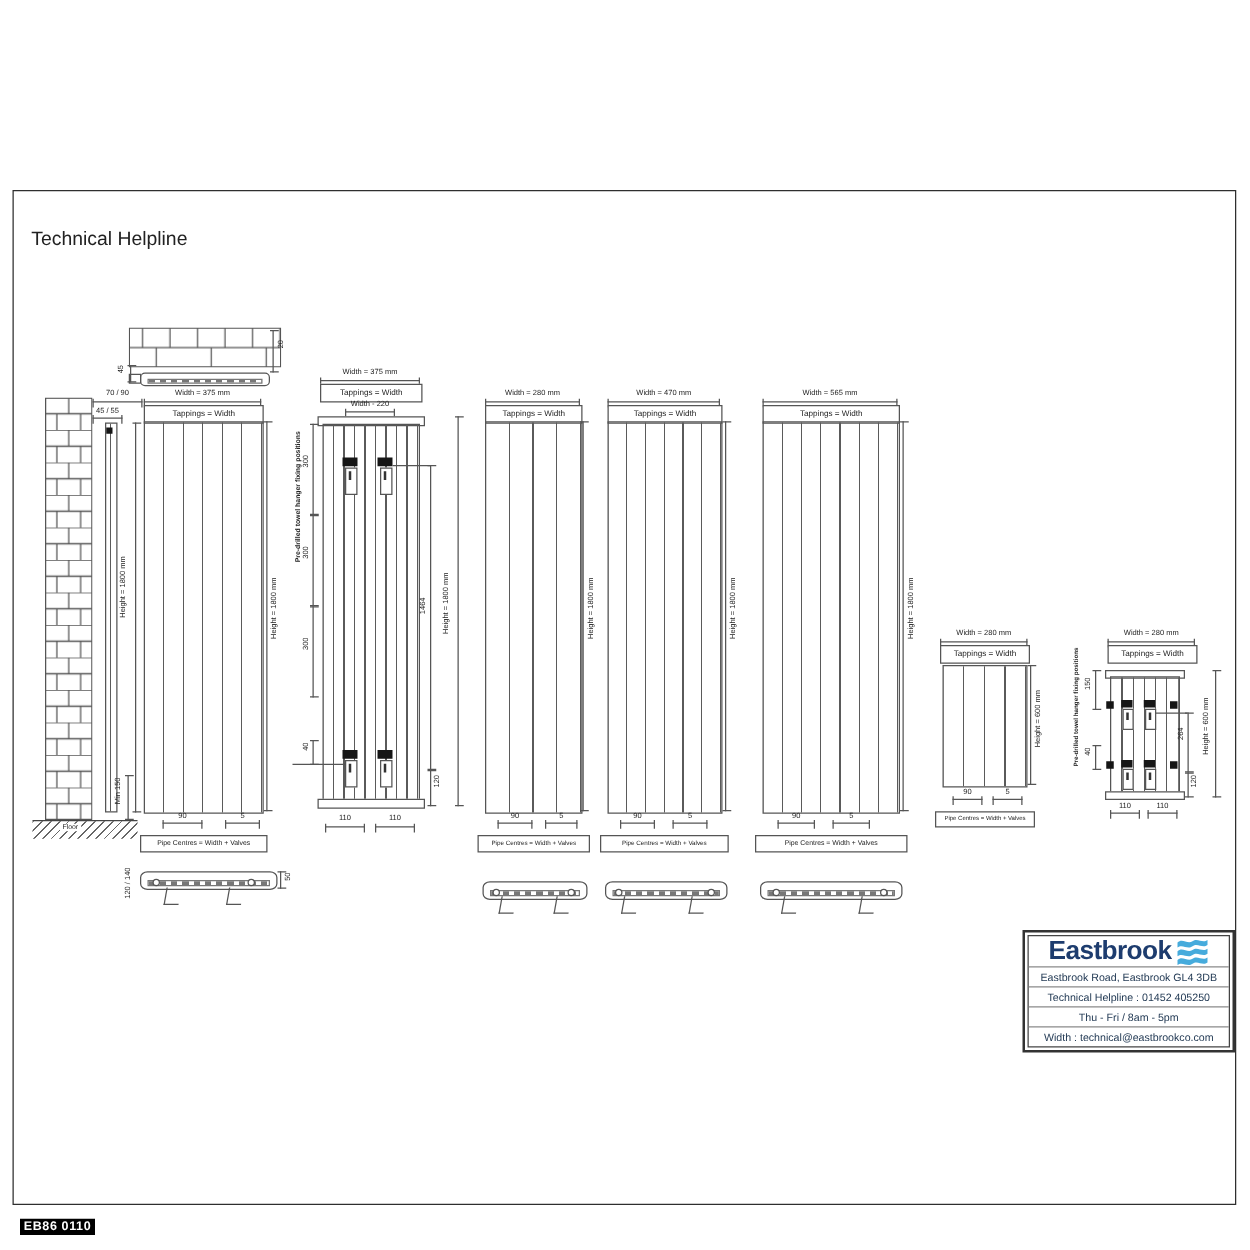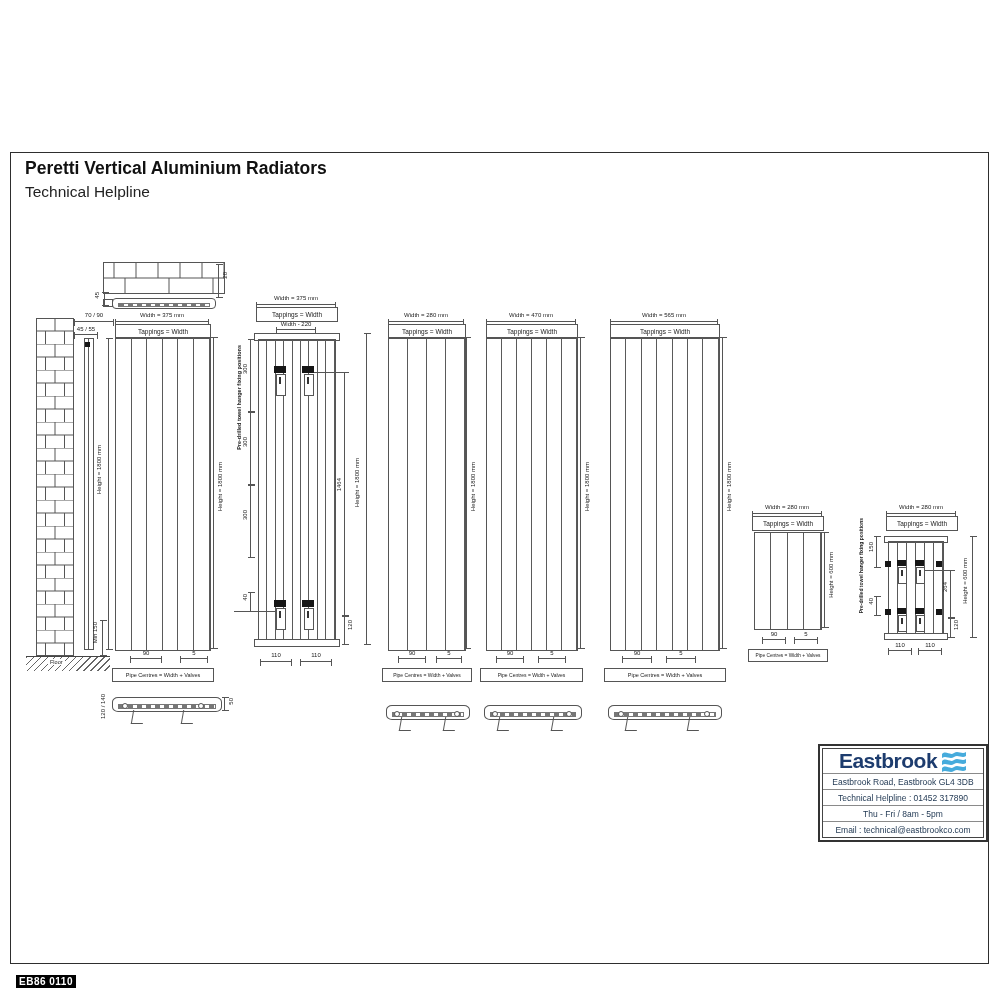--- a/index.html
+++ b/index.html
@@ -39,21 +39,20 @@
   .ebrand{display:flex;align-items:center;justify-content:center;gap:4px;flex:1.5;}
   .ebrand span{font-size:21px;font-weight:bold;color:#1d3c6e;letter-spacing:-0.5px;}
   .ebrow{flex:1;display:flex;align-items:center;justify-content:center;font-size:8.5px;color:#1d3550;border-top:1px solid #8a8a8a;}
   .code{position:absolute;left:16px;top:975px;background:#000;color:#fff;font-size:10px;font-weight:bold;padding:1px 3px;letter-spacing:0.5px;}
 </style>
 </head>
 <body>
 
 <div class="page">
   <div class="sheet"></div>
-  <div class="title">Peretti Vertical Aluminium Radiators</div>
   <div class="subtitle">Technical Helpline</div>
 
   <svg style="position:absolute;left:103px;top:262px" width="122" height="32">
     <defs>
         <pattern id="pbH" width="44" height="32" patternUnits="userSpaceOnUse">
       <rect width="44" height="32" fill="#fff"></rect>
       <path d="M0 16 H44 M11 0 V16 M33 0 V16 M22 16 V32" stroke="#555" stroke-width="1" fill="none"></path>
     </pattern>
       </defs>
     <rect x="0.5" y="0.5" width="121" height="31" fill="url(#pbH)" stroke="#555"></rect>
@@ -287,20 +286,20 @@
         <svg width="26" height="22" viewBox="0 0 26 22">
           <defs>
               <path id="wv" d="M1 4 C5 0 9 6 13 3 C17 0 21 5 25 2 L25 6 C21 9 17 4 13 7 C9 10 5 5 1 8 Z"></path>
             </defs>
           <use href="#wv" fill="#46abdc"></use>
           <use href="#wv" y="7" fill="#46abdc"></use>
           <use href="#wv" y="14" fill="#46abdc"></use>
         </svg>
       </div>
       <div class="ebrow">Eastbrook Road, Eastbrook GL4 3DB</div>
-      <div class="ebrow">Technical Helpline : 01452 317890</div>
+      <div class="ebrow">Technical Helpline : 01452 405250</div>
       <div class="ebrow">Thu - Fri / 8am - 5pm</div>
-      <div class="ebrow">Email : technical@eastbrookco.com</div>
+      <div class="ebrow">Width : technical@eastbrookco.com</div>
     </div>
   </div>
 
   <div class="code">EB86 0110</div>
 </div>
 
 </body></html>

